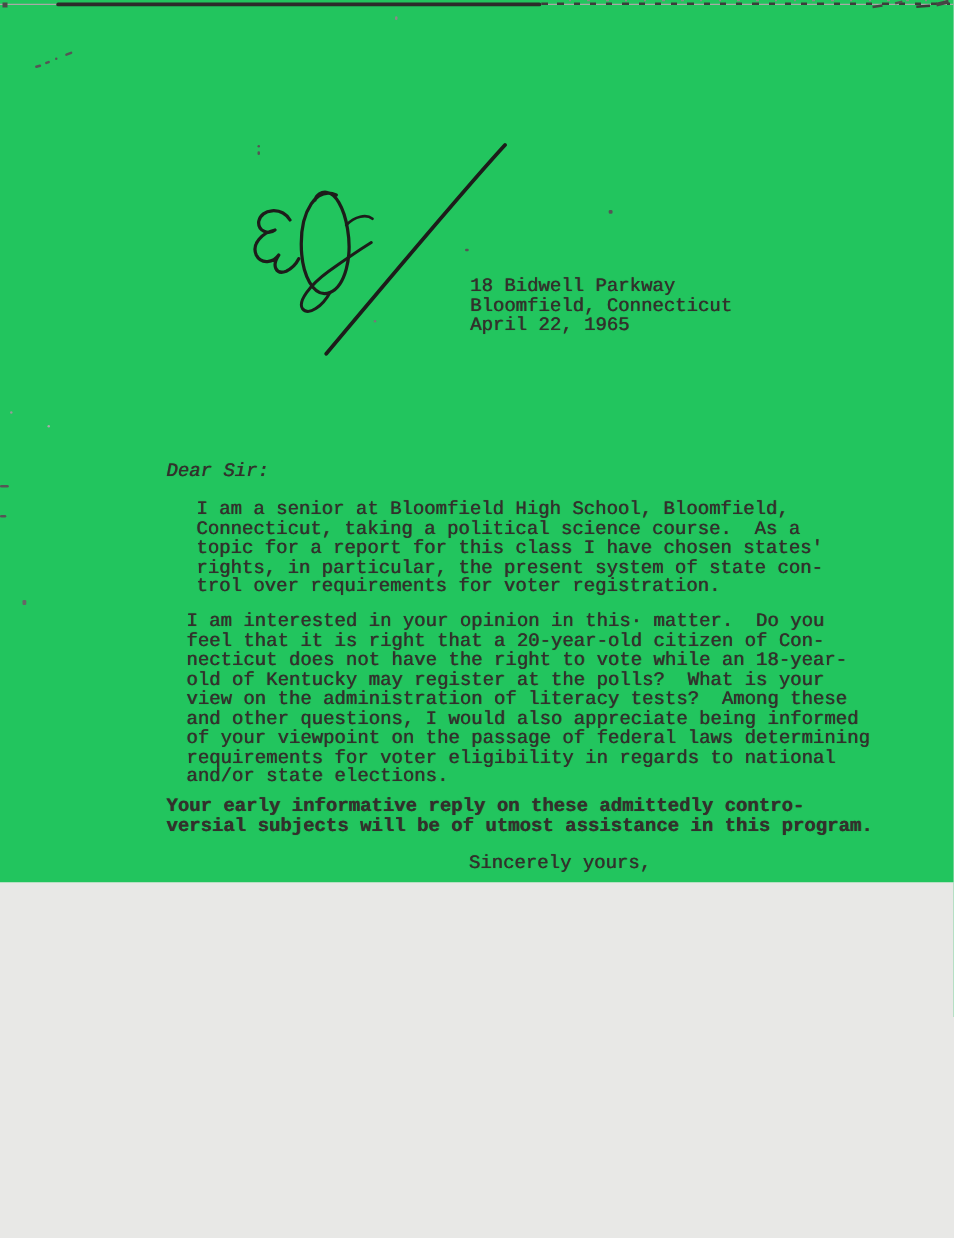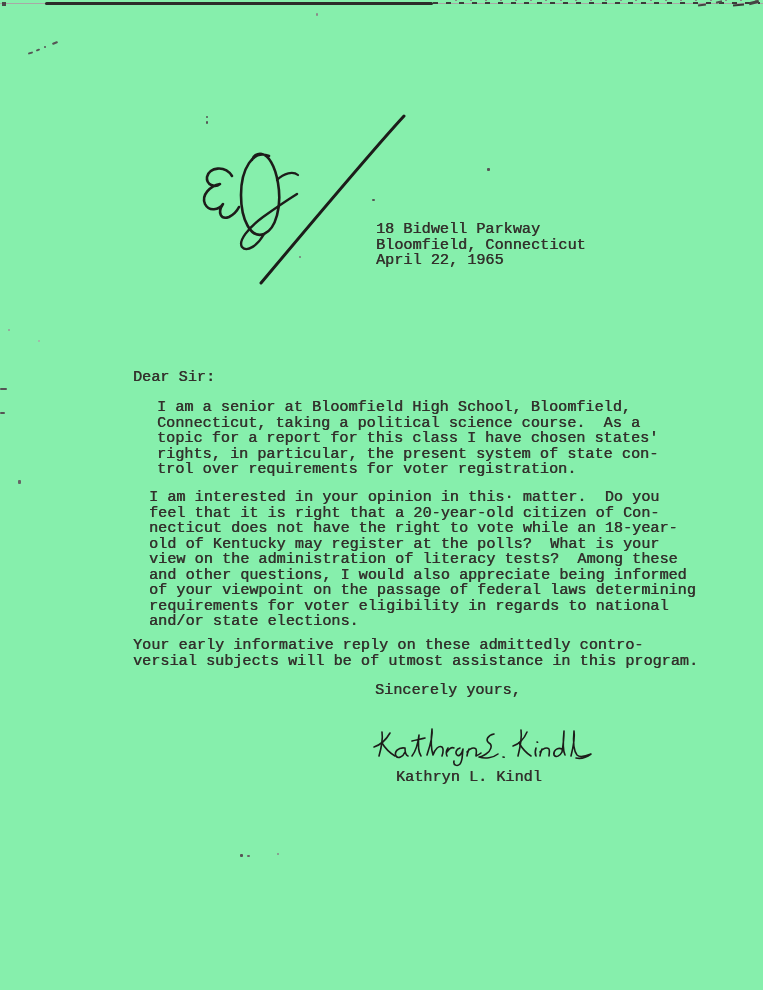--- a/index.html
+++ b/index.html
@@ -1,20 +1,20 @@
 <!DOCTYPE html>
 <html><head>
 <meta charset="utf-8">
 <style>
   html,body{margin:0;padding:0;background:#e8e8e6;}
   .page{
     position:relative;
-    width:763px;height:990px;
+    width:763px;height:706px;
     margin:0 auto;
-    background:#86efac;
+    background:#22c55e;
     overflow:hidden;
     font-family:"Liberation Mono","DejaVu Sans Mono",monospace;
   }
   .typed{
     position:absolute;
     margin:0;
     font:15.2px/15.5px "Liberation Mono","DejaVu Sans Mono",monospace;
     color:#33302c;
     text-shadow:0.5px 0 0 rgba(46,44,40,0.65), 0 0 0.6px rgba(46,44,40,0.5);
     white-space:pre;
@@ -67,39 +67,39 @@
     <path class="ink" stroke-width="2.6" d="M84,53 C68,46 56,66 56,92 C56,117 66,136 79,131 C91,126 97,103 93,80 C90,62 83,52 77,51 C72,50 68,53 67,57"></path>
     <path class="ink" stroke-width="2.4" d="M79,131 C73,142 62,150 57,144 C53,138 63,125 78,114 C92,104 104,96 112,91"></path>
     <path class="ink" stroke-width="2.2" d="M92,77 C99,70 108,68 113,72"></path>
   </svg>
 
   <pre class="typed" style="left:376px;top:222px;">18 Bidwell Parkway
 Bloomfield, Connecticut
 April 22, 1965</pre>
 
 
-  <pre class="typed" style="left:133px;top:370px;">Dear Sir:</pre>
+  <pre class="typed" style="left:133px;top:370px;font-style:italic;">Dear Sir:</pre>
 
   <pre class="typed" style="left:133px;top:400px;margin-left:24px;">I am a senior at Bloomfield High School, Bloomfield,
 Connecticut, taking a political science course.  As a
 topic for a report for this class I have chosen states'
 rights, in particular, the present system of state con-
 trol over requirements for voter registration.</pre>
 
   <pre class="typed" style="left:149px;top:490px;">I am interested in your opinion in this· matter.  Do you
 feel that it is right that a 20-year-old citizen of Con-
 necticut does not have the right to vote while an 18-year-
 old of Kentucky may register at the polls?  What is your
 view on the administration of literacy tests?  Among these
 and other questions, I would also appreciate being informed
 of your viewpoint on the passage of federal laws determining
 requirements for voter eligibility in regards to national
 and/or state elections.</pre>
 
-  <pre class="typed" style="left:133px;top:638px;">Your early informative reply on these admittedly contro-
+  <pre class="typed" style="left:133px;top:638px;font-weight:bold;">Your early informative reply on these admittedly contro-
 versial subjects will be of utmost assistance in this program.</pre>
 
   <pre class="typed" style="left:375px;top:683px;">Sincerely yours,</pre>
 
   <svg role="img" style="left:372px;top:722px;" width="225" height="50" viewBox="0 0 225 50" aria-label="Kathryn L. Kindl">
     <g class="ink" stroke-width="1.6">
       <path d="M7,34 C9,27 11,17 10,10"></path>
       <path d="M2,25 C8,23 14,18 18,11"></path>
       <path d="M10,21 C13,26 18,31 23,34"></path>
       <path d="M33,26 C26,25 22,30 24,34 C26,37 31,35 33,30 M33,26 C33,29 33,33 36,34"></path>

